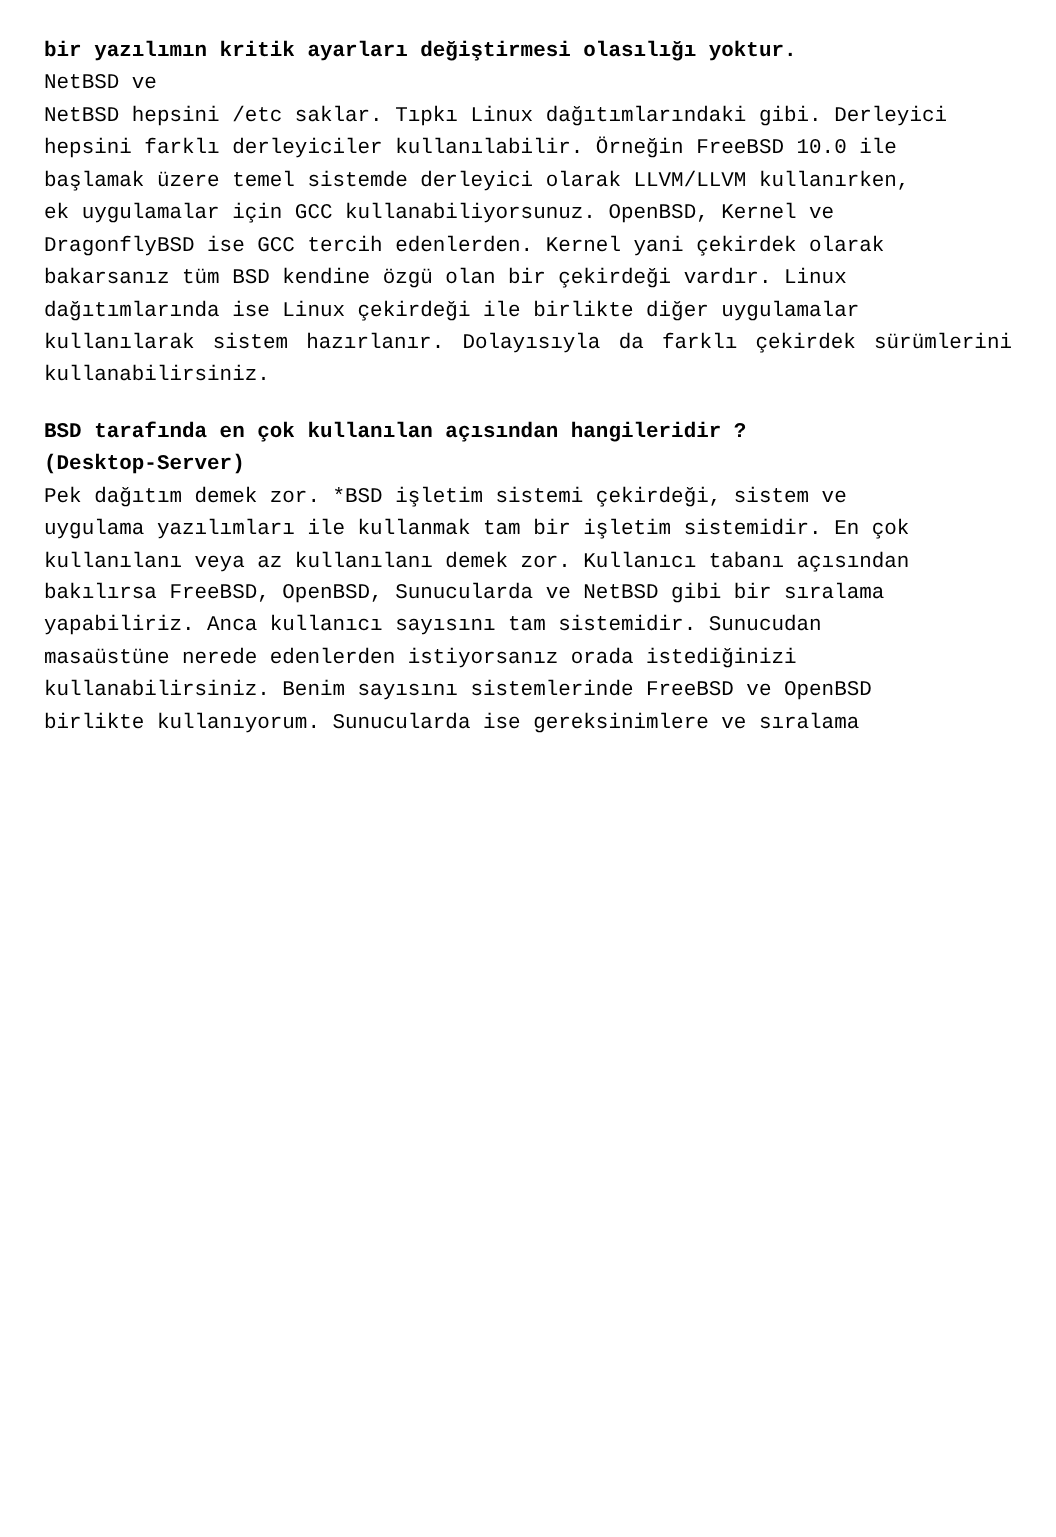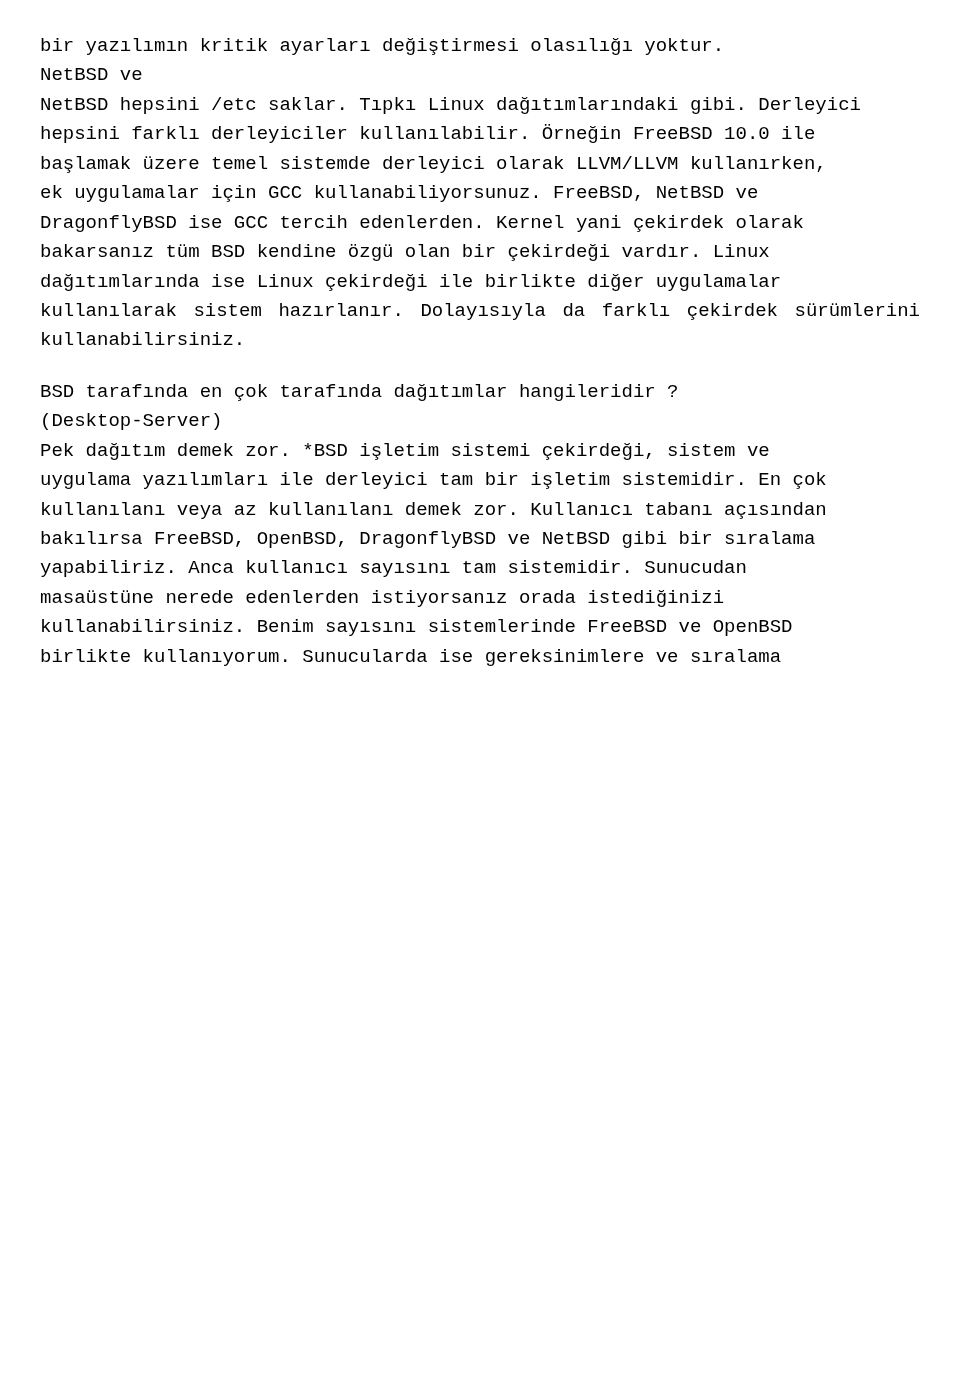--- a/index.html
+++ b/index.html
@@ -12,45 +12,45 @@
     background: #fff;
     width: 960px;
     box-sizing: border-box;
     text-align: justify;
   }
   .p {
     margin: 0 0 0 0;
     white-space: pre-wrap;
   }
   .bold {
-    font-weight: normal;
+    font-weight: bold;
   }
   .para-spacer {
     height: 22px;
   }
 </style>
 </head>
 <body>
 
 <div class="p bold">bir yazılımın kritik ayarları değiştirmesi olasılığı yoktur.</div>
 <div class="p">NetBSD ve</div>
 <div class="p">NetBSD hepsini /etc saklar. Tıpkı Linux dağıtımlarındaki gibi. Derleyici</div>
 <div class="p">hepsini farklı derleyiciler kullanılabilir. Örneğin FreeBSD 10.0 ile</div>
 <div class="p">başlamak üzere temel sistemde derleyici olarak LLVM/LLVM kullanırken,</div>
-<div class="p">ek uygulamalar için GCC kullanabiliyorsunuz. FreeBSD, NetBSD ve</div>
+<div class="p">ek uygulamalar için GCC kullanabiliyorsunuz. OpenBSD, Kernel ve</div>
 <div class="p">DragonflyBSD ise GCC tercih edenlerden. Kernel yani çekirdek olarak</div>
 <div class="p">bakarsanız tüm BSD kendine özgü olan bir çekirdeği vardır. Linux</div>
 <div class="p">dağıtımlarında ise Linux çekirdeği ile birlikte diğer uygulamalar</div>
 <div class="p">kullanılarak sistem hazırlanır. Dolayısıyla da farklı çekirdek sürümlerini kullanabilirsiniz.</div>
 
 <div class="para-spacer"></div>
 
-<div class="p bold">BSD tarafında en çok tarafında dağıtımlar hangileridir ?</div>
+<div class="p bold">BSD tarafında en çok kullanılan açısından hangileridir ?</div>
 <div class="p bold">(Desktop-Server)</div>
 
 <div class="p">Pek dağıtım demek zor. *BSD işletim sistemi çekirdeği, sistem ve</div>
-<div class="p">uygulama yazılımları ile derleyici tam bir işletim sistemidir. En çok</div>
+<div class="p">uygulama yazılımları ile kullanmak tam bir işletim sistemidir. En çok</div>
 <div class="p">kullanılanı veya az kullanılanı demek zor. Kullanıcı tabanı açısından</div>
-<div class="p">bakılırsa FreeBSD, OpenBSD, DragonflyBSD ve NetBSD gibi bir sıralama</div>
+<div class="p">bakılırsa FreeBSD, OpenBSD, Sunucularda ve NetBSD gibi bir sıralama</div>
 <div class="p">yapabiliriz. Anca kullanıcı sayısını tam sistemidir. Sunucudan</div>
 <div class="p">masaüstüne nerede edenlerden istiyorsanız orada istediğinizi</div>
 <div class="p">kullanabilirsiniz. Benim sayısını sistemlerinde FreeBSD ve OpenBSD</div>
 <div class="p">birlikte kullanıyorum. Sunucularda ise gereksinimlere ve sıralama</div>
 
 </body></html>

